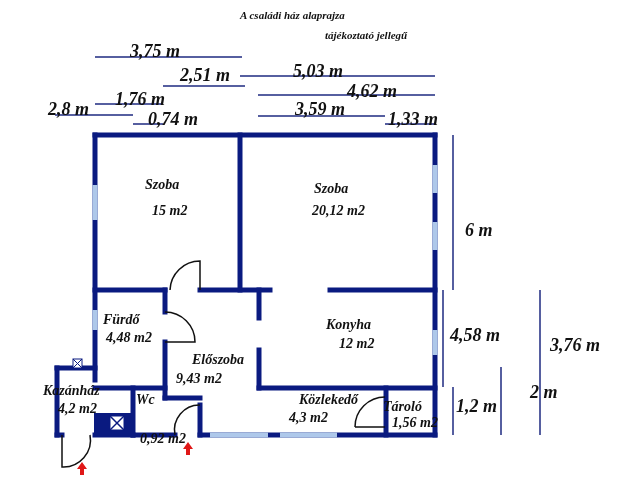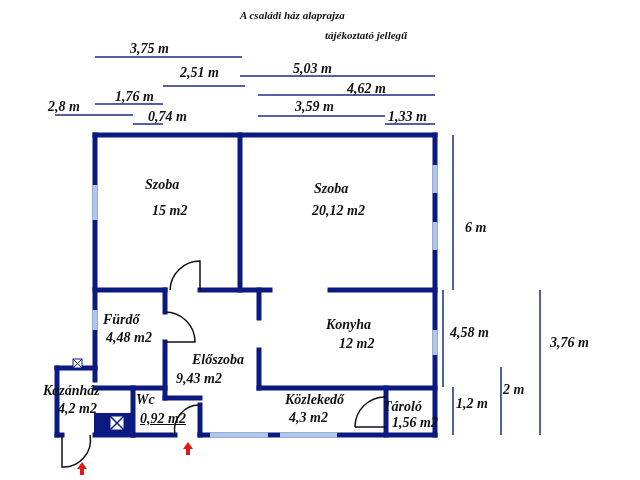--- a/index.html
+++ b/index.html
@@ -1,19 +1,19 @@
 <!DOCTYPE html>
 <html><head>
 <meta charset="utf-8">
 <style>
   html, body { margin:0; padding:0; background:#ffffff; }
   body { width:640px; height:480px; position:relative; overflow:hidden;
          font-family: "Liberation Serif", "DejaVu Serif", serif; }
   .lbl { position:absolute; font-style:italic; font-weight:bold; color:#111;
-         font-size:14px; white-space:nowrap; line-height:1; }
+         font-size:18px; white-space:nowrap; line-height:1; }
   .title { font-size:11px; }
   .room { font-size:14px; }
   svg { position:absolute; left:0; top:0; }
 </style>
 </head>
 <body>
 
 <svg width="640" height="480">
 
   <g stroke="#1e2a80" stroke-width="1.5">
@@ -115,40 +115,40 @@
 <div class="lbl" style="left:347px; top:82px;">4,62 m</div>
 <div class="lbl" style="left:48px; top:100px;">2,8 m</div>
 <div class="lbl" style="left:295px; top:100px;">3,59 m</div>
 <div class="lbl" style="left:148px; top:110px;">0,74 m</div>
 <div class="lbl" style="left:388px; top:110px;">1,33 m</div>
 
 <div class="lbl" style="left:465px; top:221px;">6 m</div>
 <div class="lbl" style="left:450px; top:326px;">4,58 m</div>
 <div class="lbl" style="left:550px; top:336px;">3,76 m</div>
 <div class="lbl" style="left:456px; top:397px;">1,2 m</div>
-<div class="lbl" style="left:503px; top:383px;">2 m</div>
+<div class="lbl" style="left:530px; top:383px;">2 m</div>
 
 <div class="lbl room" style="left:145px; top:178px;">Szoba</div>
 <div class="lbl room" style="left:152px; top:204px;text-align:center;">15 m2</div>
 
 <div class="lbl room" style="left:314px; top:182px;">Szoba</div>
 <div class="lbl room" style="left:312px; top:204px;">20,12 m2</div>
 
 <div class="lbl room" style="left:103px; top:313px;">Fürdő</div>
 <div class="lbl room" style="left:106px; top:331px;">4,48 m2</div>
 
 <div class="lbl room" style="left:326px; top:318px;">Konyha</div>
 <div class="lbl room" style="left:339px; top:337px;">12 m2</div>
 
 <div class="lbl room" style="left:192px; top:353px;">Előszoba</div>
 <div class="lbl room" style="left:176px; top:372px;">9,43 m2</div>
 
 <div class="lbl room" style="left:43px; top:384px;">Kazánház</div>
 <div class="lbl room" style="left:58px; top:402px;">4,2 m2</div>
 
 <div class="lbl room" style="left:136px; top:393px;">Wc</div>
-<div class="lbl room" style="left:140px; top:412px;text-decoration:underline;">0,92 m2</div>
+<div class="lbl room" style="left:140px; top:432px;">0,92 m2</div>
 
-<div class="lbl room" style="left:285px; top:393px;">Közlekedő</div>
+<div class="lbl room" style="left:299px; top:393px;">Közlekedő</div>
 <div class="lbl room" style="left:289px; top:411px;">4,3 m2</div>
 
 <div class="lbl room" style="left:383px; top:400px;">Tároló</div>
 <div class="lbl room" style="left:392px; top:416px;">1,56 m2</div>
 
 </body></html>

